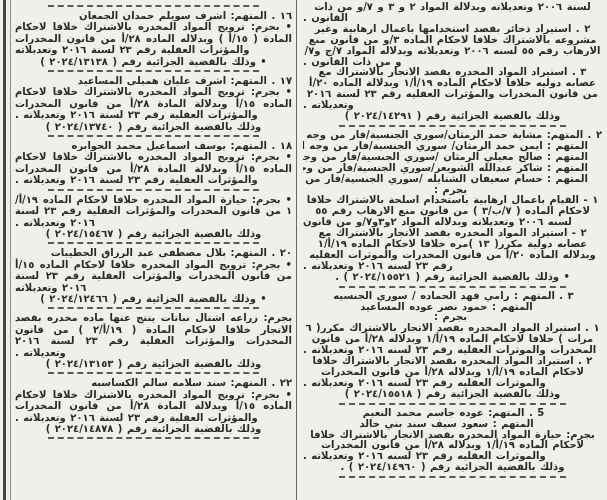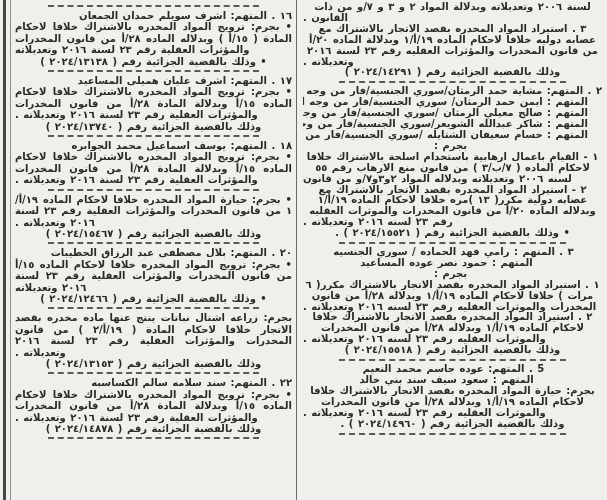--- a/index.html
+++ b/index.html
@@ -79,20 +79,21 @@
       <div class="entry">
         <p class="t name">٢٢ . المتهم: سند سلامه سالم الكساسبه</p>
         <p class="t body">• بجرم: ترويج المواد المخدره بالاشتراك خلافا لاحكام الماده ١٥/أ وبدلالة المادة ٢٨/أ من قانون المخدرات والمؤثرات العقلية رقم ٢٣ لسنة ٢٠١٦ وتعديلاته .</p>
         <p class="t case">وذلك بالقضية الجزائية رقم ( ٢٠٢٤/١٤٨٧٨ )</p>
       </div>
       <div class="sep"></div>
     </div>
   <div class="col col-right">
       <div class="entry">
         <p class="t body">لسنة ٢٠٠٦ وتعديلاته وبدلالة المواد ٢ و ٣ و ٧/و من ذات القانون .</p>
+        <p class="t body">٢ . استيراد ذخائر بقصد استخدامها باعمال ارهابية وغير مشروعه بالاشتراك خلافا لاحكام الماده ٣/و من قانون منع الارهاب رقم ٥٥ لسنه ٢٠٠٦ وتعديلاته وبدلاله المواد ٧/ج و٧/و من ذات القانون .</p>
         <p class="t body">٣ . استيراد المواد المخدره بقصد الاتجار بالاشتراك مع عصابه دوليه خلافا لاحكام الماده ١٩/أ/١ وبدلالة الماده ٢٠/أ من قانون المخدرات والمؤثرات العقليه رقم ٢٣ لسنة ٢٠١٦ وتعديلاته .</p>
         <p class="t case">وذلك بالقضية الجزائية رقم ( ٢٠٢٤/١٤٢٩١ )</p>
       </div>
       <div class="sep"></div>
       <div class="entry">
         <p class="t name">٢ . المتهم: مشاية حمد الرمثان/سوري الجنسية/فار من وجه العداله .</p>
         <p class="t name ind">المتهم : ايمن حمد الرمثان/ سوري الجنسية/فار من وجه العداله .</p>
         <p class="t name ind">المتهم : صالح معيلي الرمثان /سوري الجنسية/فار من وجه العداله .</p>
         <p class="t name ind">المتهم : شاكر عبدالله الشويعر/سوري الجنسية/فار من وجه العداله .</p>
         <p class="t name ind">المتهم : حسام سعيفان الشتايله /سوري الجنسية/فار من وجه العداله .</p>

